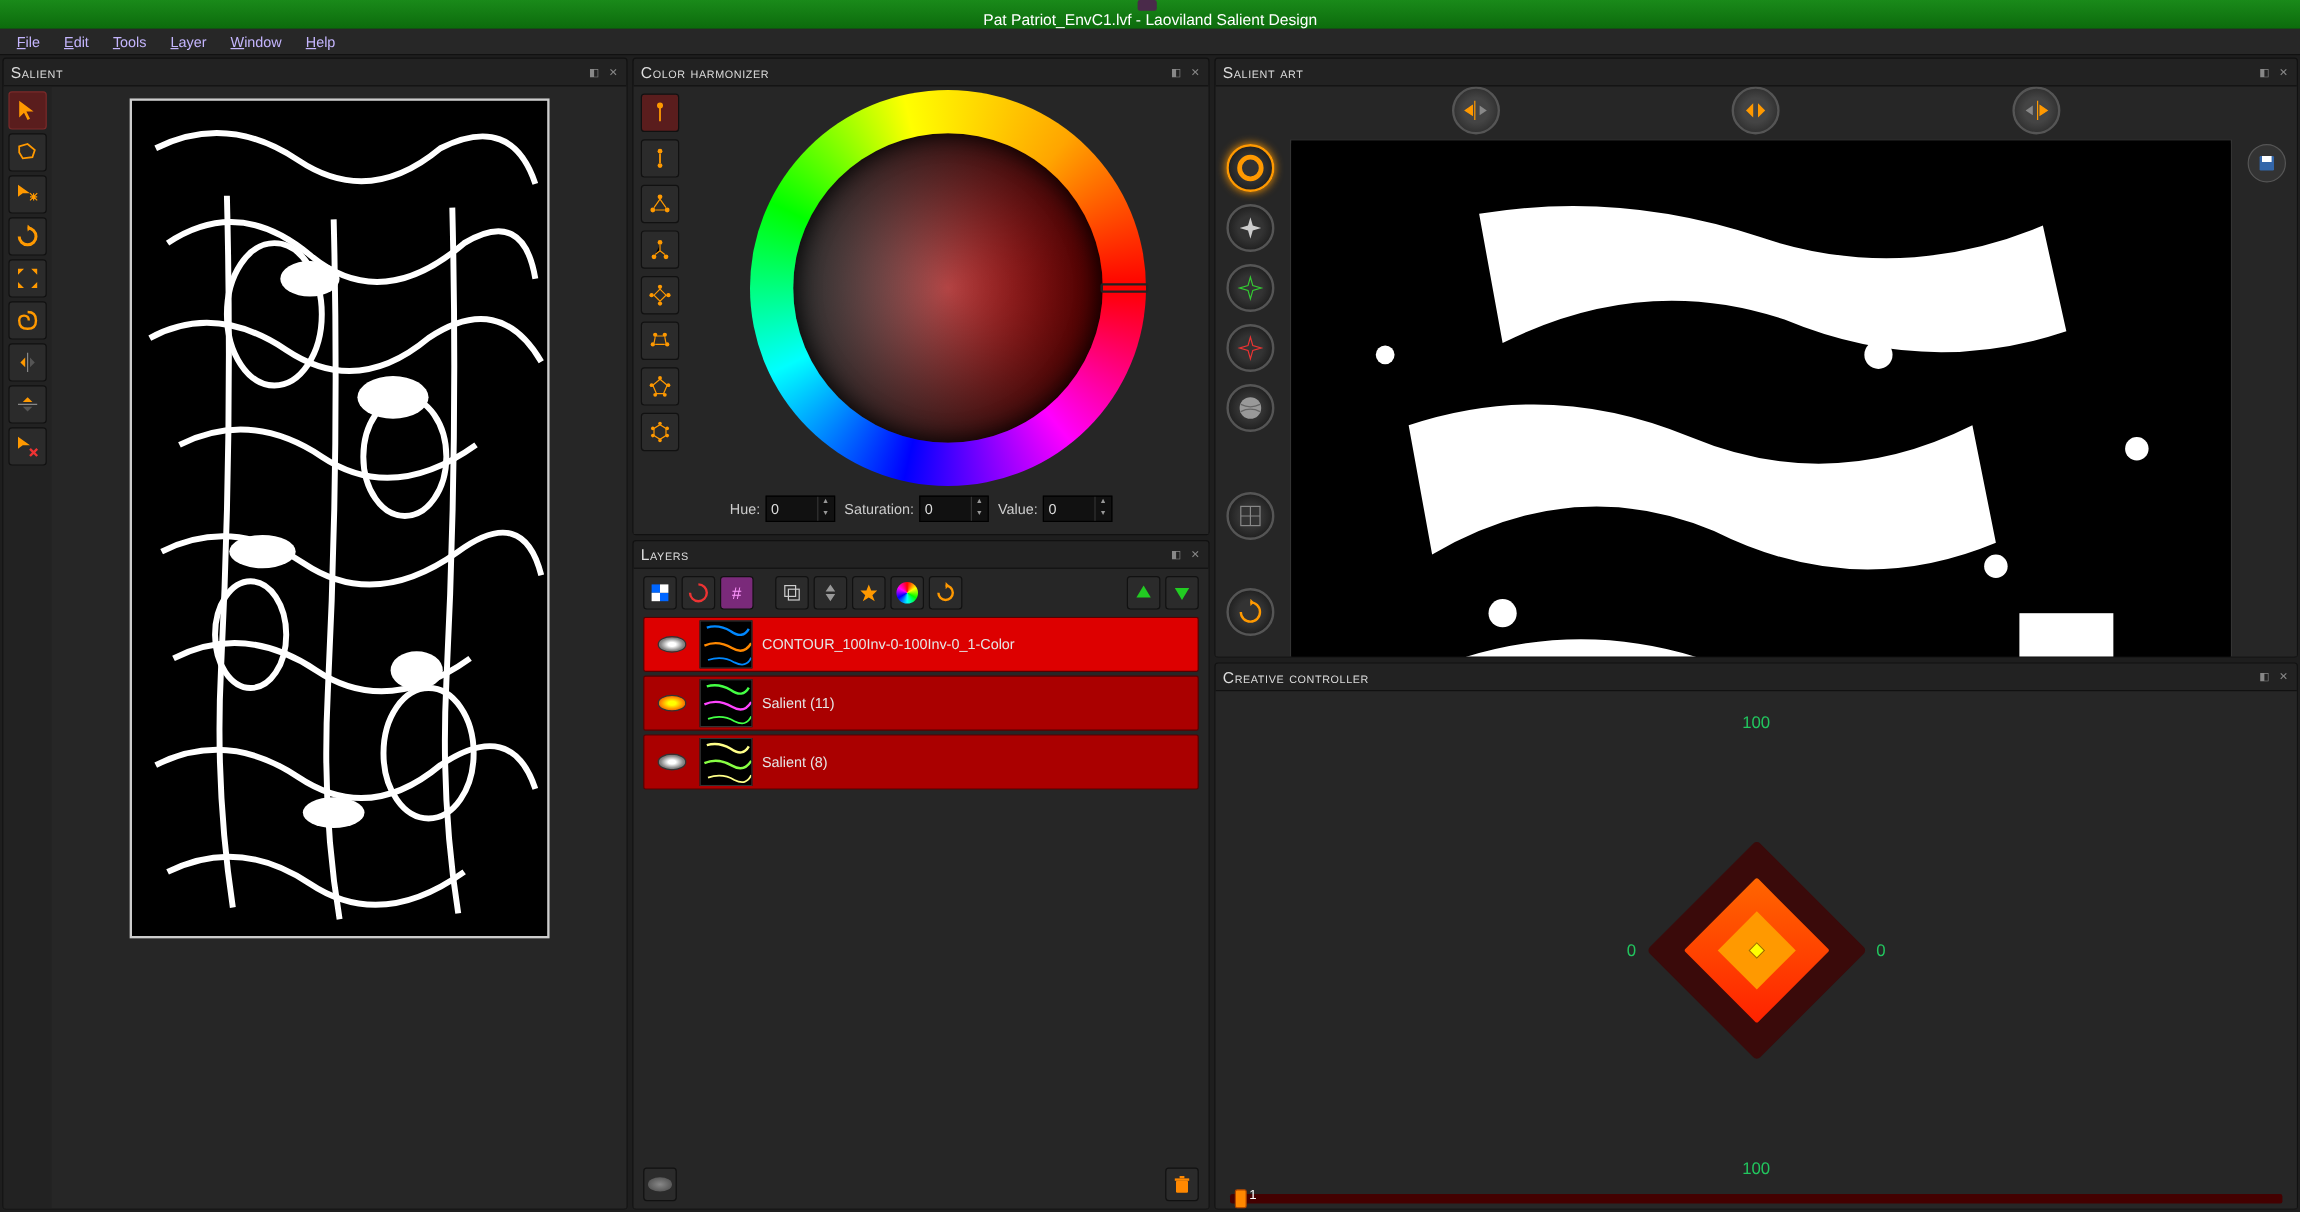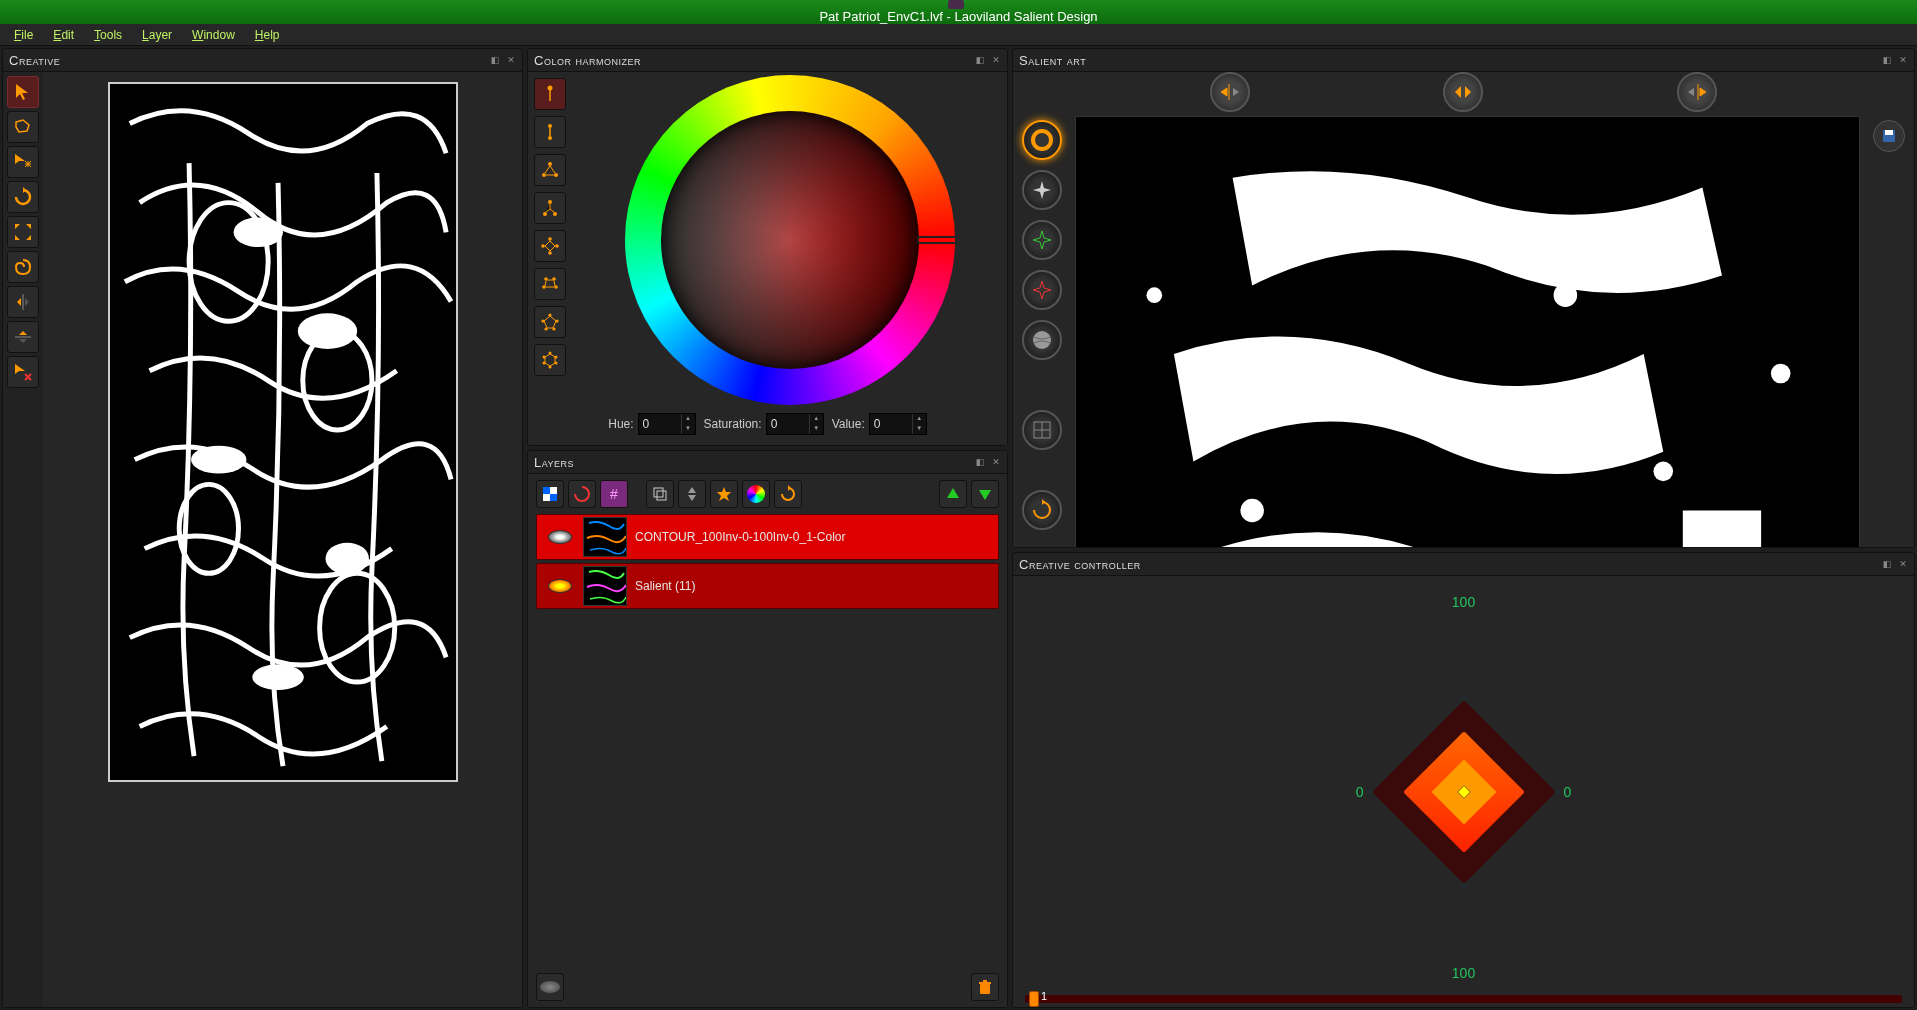--- a/index.html
+++ b/index.html
@@ -5,21 +5,21 @@
 * { margin:0; padding:0; box-sizing:border-box; font-family:Arial,sans-serif; user-select:none; }
 body { background:#1e1e1e; width:1917px; height:1010px; overflow:hidden; color:#ccc; }
 
 
 .titlebar { height:24px; background:linear-gradient(#1a8a1a,#0c6b0c); display:flex; align-items:center; padding:0 5px;flex-direction:column; }
 .titlebar .logo { width:16px; height:16px; background:#4a2a4a; margin-right:6px; border-radius:2px; }
 .titlebar .title { color:#fff; font-size:13px; }
 
 
 .menubar { height:22px; background:#272727; display:flex; align-items:center; padding:0 4px; border-bottom:1px solid #111; }
-.menubar .menu-item { color:#bef264; font-size:12px; padding:2px 10px; cursor:pointer; }
+.menubar .menu-item { color:#c4b5fd; font-size:12px; padding:2px 10px; cursor:pointer; }
 .menubar .menu-item u { text-decoration:underline; }
 
 
 .workspace { display:flex; height:calc(100% - 46px); }
 .col { display:flex; flex-direction:column; }
 .col-left { width:525px; }
 .col-mid  { width:485px; }
 .col-right{ flex:1; }
 
 
@@ -126,21 +126,21 @@
   <div class="menu-item"><u>L</u>ayer</div>
   <div class="menu-item"><u>W</u>indow</div>
   <div class="menu-item"><u>H</u>elp</div>
 </div>
 
 <div class="workspace">
 
   <div class="col col-left">
     <div class="panel" style="flex:1">
       <div class="panel-header">
-        <div class="title">Creative</div>
+        <div class="title">Salient</div>
         <div class="ctrls">
           <div class="pc">◧</div>
           <div class="pc">✕</div>
         </div>
       </div>
       <div class="panel-body edition-body">
         <div class="toolbar-v">
           <div class="toolbtn active">
               <svg class="ico" viewBox="0 0 20 20">
                 <path d="M3 2 L3 16 L7 12 L10 18 L12 17 L9 11 L15 11 Z" fill="#f90"></path>
@@ -438,20 +438,32 @@
                 <div class="layer-eye on"></div>
               </div>
               <div class="layer-thumb"><svg width="44" height="40">
                   <rect width="44" height="40" fill="#000"></rect>
                   <path d="M5 5 Q15 2 25 8 Q35 15 40 6" stroke="#4f4" stroke-width="2" fill="none"></path>
                   <path d="M3 20 Q14 15 26 22 Q36 28 42 18" stroke="#f4f" stroke-width="2" fill="none"></path>
                   <path d="M6 32 Q18 28 28 34 Q38 39 42 30" stroke="#4f4" stroke-width="1.5" fill="none"></path>
                 </svg></div>
               <div class="layer-name">Salient (11)</div>
             </div>
+            <div class="layer-row">
+              <div class="layer-vis">
+                <div class="layer-eye"></div>
+              </div>
+              <div class="layer-thumb"><svg width="44" height="40">
+                  <rect width="44" height="40" fill="#000"></rect>
+                  <path d="M5 5 Q15 2 25 8 Q35 15 40 6" stroke="#ff8" stroke-width="2" fill="none"></path>
+                  <path d="M3 20 Q14 15 26 22 Q36 28 42 18" stroke="#8f4" stroke-width="2" fill="none"></path>
+                  <path d="M6 32 Q18 28 28 34 Q38 39 42 30" stroke="#ff8" stroke-width="1.5" fill="none"></path>
+                </svg></div>
+              <div class="layer-name">Salient (8)</div>
+            </div>
           </div>
         <div class="layers-footer">
           <div class="lt-btn">
               <div style="width:20px;height:12px;border-radius:50%;background:radial-gradient(ellipse,#888,#444)"></div>
             </div>
           <div class="lt-btn">
               <svg width="18" height="18">
                 <rect x="4" y="6" width="10" height="10" rx="1" fill="#f80"></rect>
                 <rect x="3" y="4" width="12" height="2" fill="#f80"></rect>
                 <rect x="7" y="2" width="4" height="2" fill="#f80"></rect>

